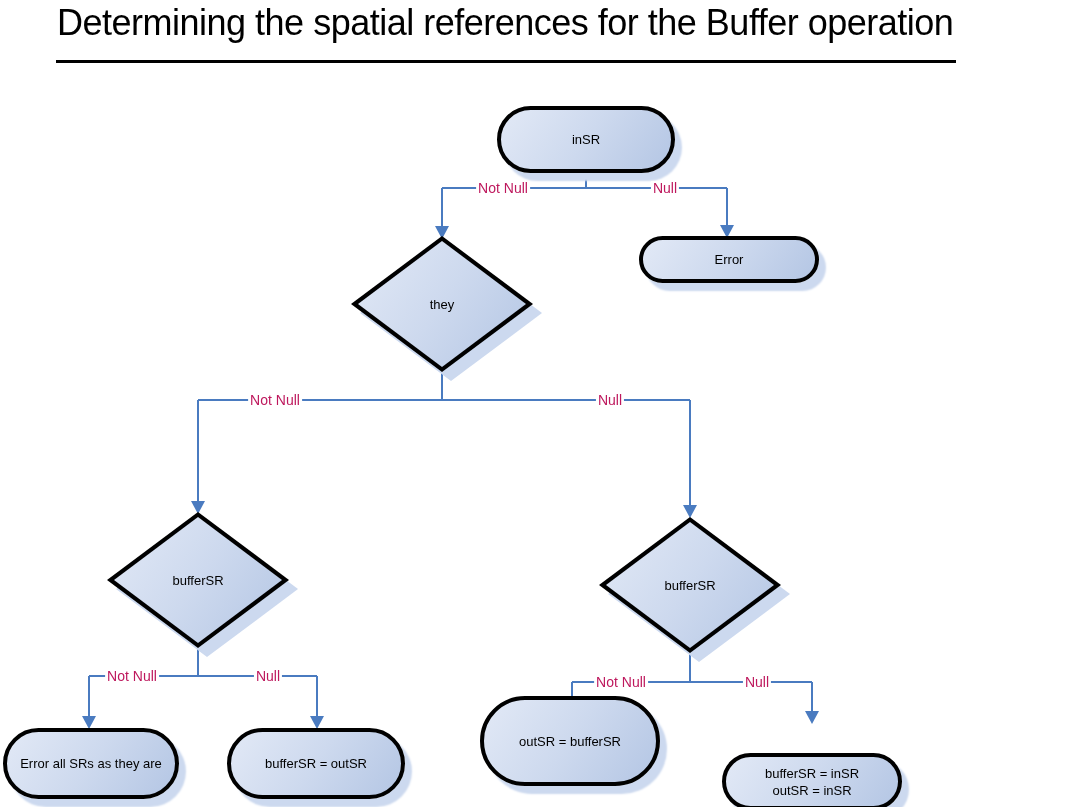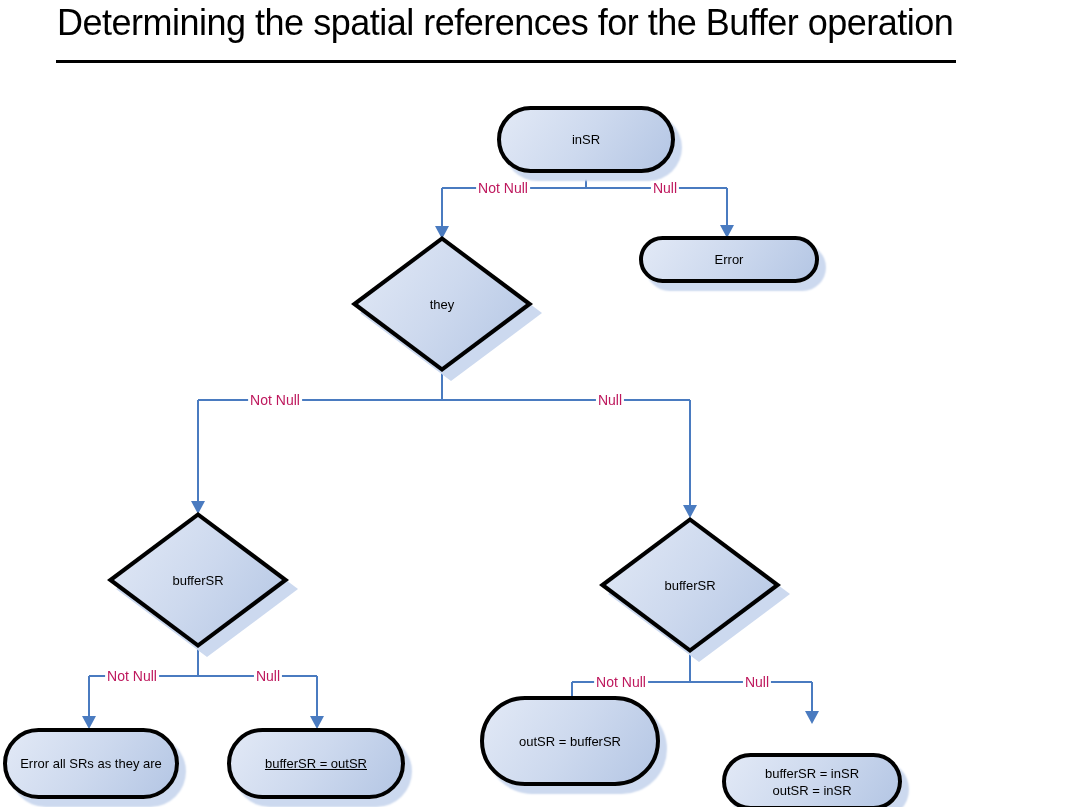--- a/index.html
+++ b/index.html
@@ -111,21 +111,21 @@
   </div>
 
   <div class="node stadium" style="left:639px; top:236px; width:180px; height:47px;">
     <span>Error</span>
   </div>
 
   <div class="node stadium" style="left:3px; top:728px; width:176px; height:71px;">
     <span>Error all SRs as they are</span>
   </div>
 
-  <div class="node stadium" style="left:227px; top:728px; width:178px; height:71px;text-decoration:underline;">
+  <div class="node stadium" style="left:227px; top:728px; width:178px; height:71px;">
     <span>bufferSR = outSR</span>
   </div>
 
   <div class="node stadium" style="left:480px; top:696px; width:180px; height:90px;">
     <span>outSR = bufferSR</span>
   </div>
 
   <div class="node stadium" style="left:722px; top:753px; width:180px; height:57px;">
     <span>bufferSR = inSR</span>
     <span>outSR = inSR</span>

